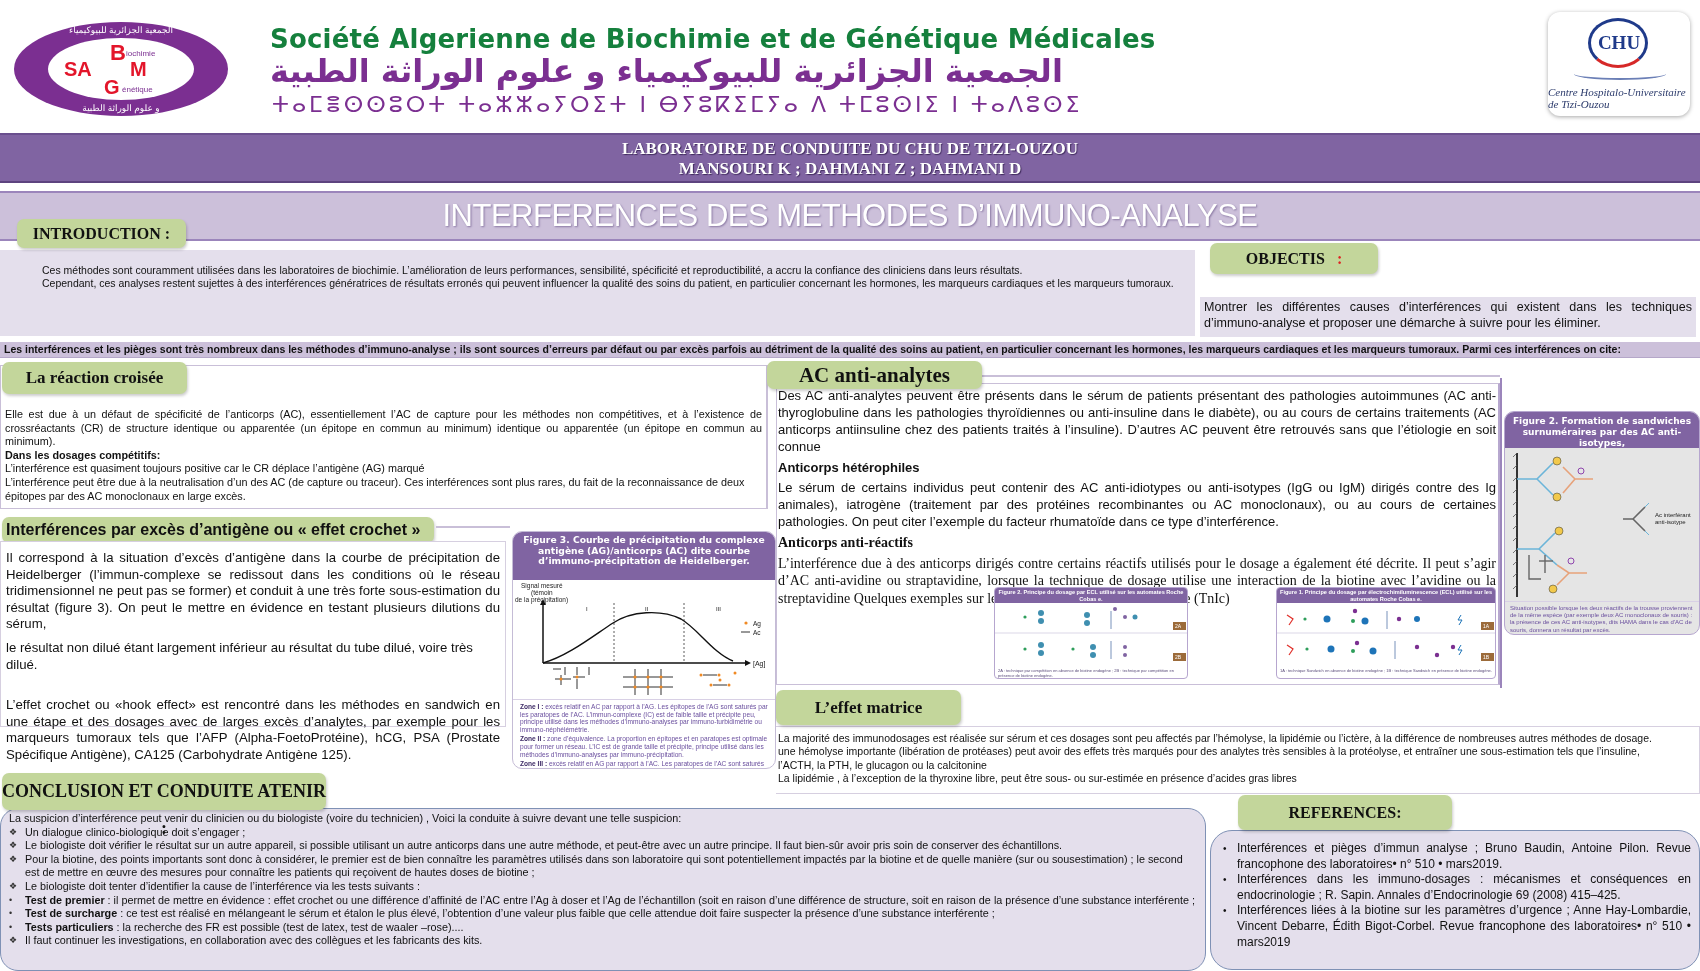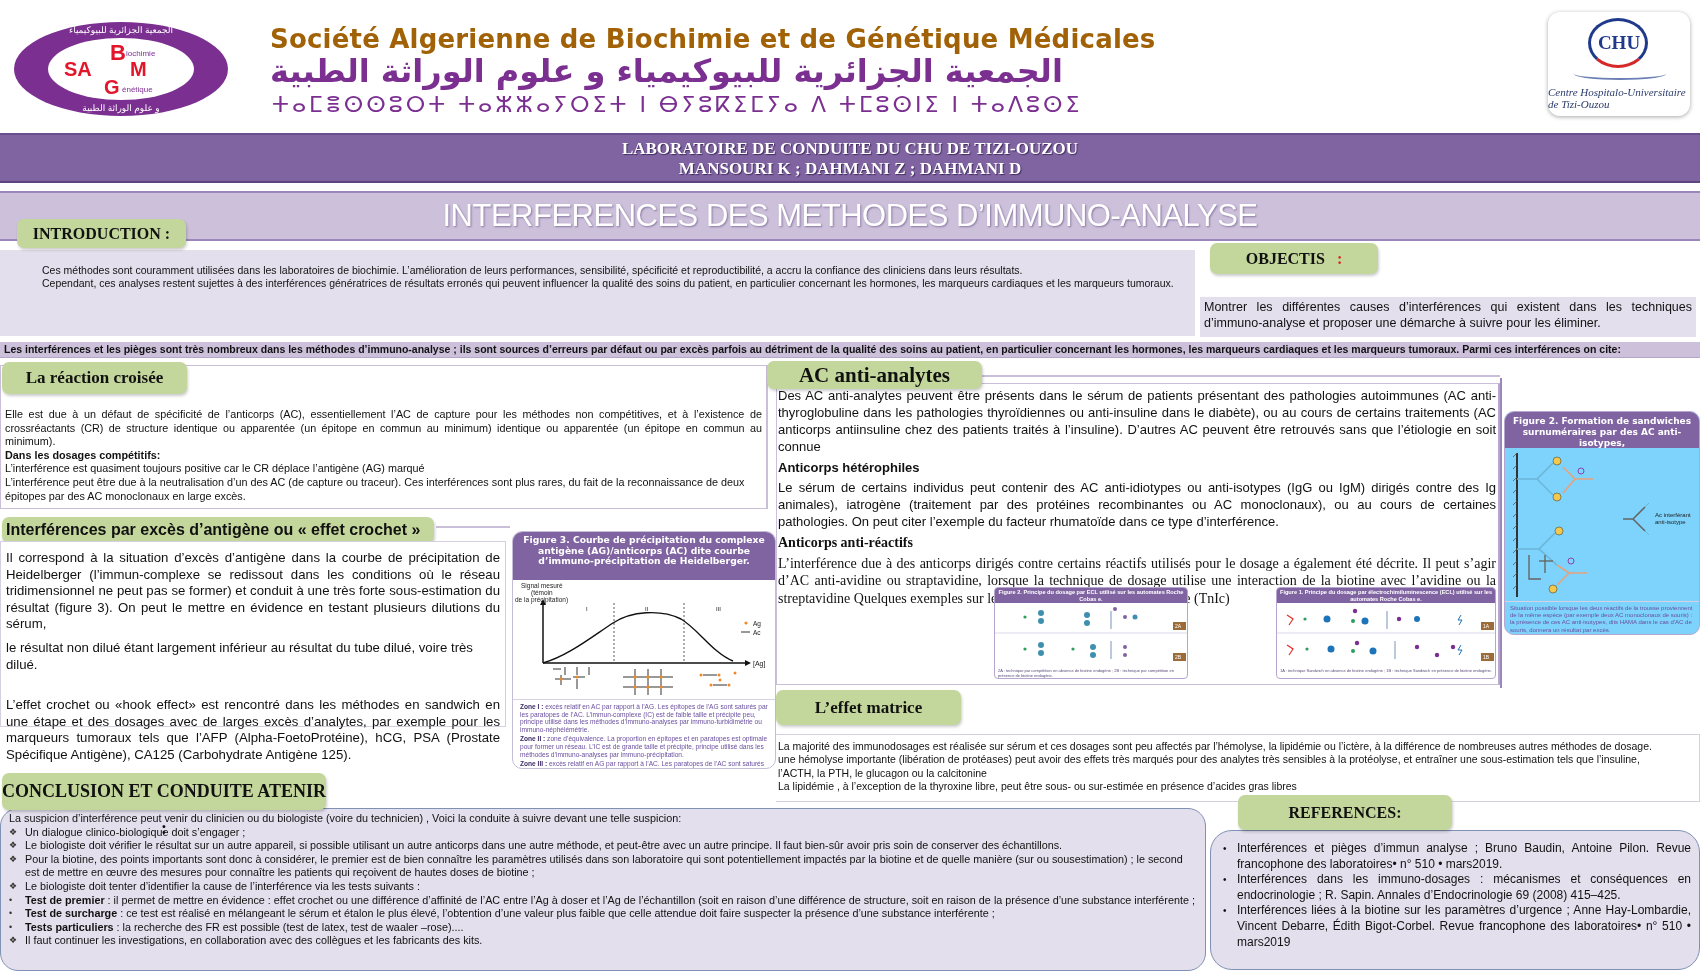--- a/index.html
+++ b/index.html
@@ -8,21 +8,21 @@
   .abs { position: absolute; }
 
   
   .logo-left { left: 14px; top: 22px; width: 214px; height: 94px; border-radius: 50%; background: #7b2f91; }
   .logo-left .inner { position: absolute; left: 34px; top: 16px; width: 146px; height: 62px; border-radius: 50%; background: #fff; }
   .logo-left .ring-text { position: absolute; left: 0; right: 0; top: 3px; text-align: center; color: #fff; font-size: 9px; }
   .logo-left .ring-text.bottom { top: auto; bottom: 3px; }
   .logo-left .bl { position: absolute; color: #e3152a; font-weight: bold; }
   .logo-left .small { position: absolute; color: #7b2f91; font-size: 8px; }
 
-  .soc-title { left: 270px; top: 24px; width: 1230px; font-family: "DejaVu Sans", sans-serif; font-weight: bold; font-size: 26px; color: #a16207; letter-spacing: 0.2px; white-space: nowrap; }
+  .soc-title { left: 270px; top: 24px; width: 1230px; font-family: "DejaVu Sans", sans-serif; font-weight: bold; font-size: 26px; color: #15803d; letter-spacing: 0.2px; white-space: nowrap; }
   .soc-arabic { left: 270px; top: 52px; width: 1230px; font-family: "DejaVu Sans", sans-serif; font-weight: bold; font-size: 32px; color: #7b2f91; direction: rtl; text-align: left; white-space: nowrap; }
   .soc-tifinagh { left: 272px; top: 92px; width: 1230px; font-family: "DejaVu Sans", sans-serif; font-size: 22px; color: #7b2f91; letter-spacing: 3px; white-space: nowrap; }
 
   .logo-right { left: 1548px; top: 12px; width: 142px; height: 104px; border-radius: 12px; background: #fff; box-shadow: 0 1px 4px rgba(0,0,0,0.35); }
   .logo-right .chu-circle { position: absolute; left: 40px; top: 6px; width: 60px; height: 50px; border-radius: 50%; border: 3px solid #1f3a8a; border-bottom-color: #d62828; }
   .logo-right .chu { position: absolute; left: 0; right: 0; top: 20px; text-align: center; font-family: "Liberation Serif", serif; font-weight: bold; font-size: 19px; color: #1f3a8a; }
   .logo-right .hand { position: absolute; left: 26px; top: 56px; width: 92px; height: 12px; border-bottom: 2px solid #6b7fb6; border-radius: 0 0 50% 50%; }
   .logo-right .cap { position: absolute; left: 0; right: 0; font-family: "Liberation Serif", serif; font-style: italic; font-size: 11px; color: #2b3a6b; }
 
   
@@ -60,25 +60,25 @@
   .acaa-text { left: 776px; top: 387px; width: 722px; padding: 0 2px; font-size: 13px; line-height: 17.4px; }
   .acaa-text p { margin-bottom: 2px; }
   .acaa-text .sub { font-weight: bold; font-size: 13px; margin: 4px 0 3px 0; }
   .acaa-text .serif { font-family: "Liberation Serif", serif; }
   .acaa-text .serif-text { font-family: "Liberation Serif", serif; font-size: 14px; line-height: 17.5px; }
 
   .fig-small { background: #fff; border: 1px solid #b6a6cf; border-radius: 4px; overflow: hidden; }
   .fig-small .head { background: #8064a2; color: #fff; font-size: 5.6px; line-height: 6.5px; font-weight: bold; text-align: center; padding: 1px 2px; }
   .fig-small .cap { font-size: 4px; line-height: 5px; color: #5a4c7a; padding: 1px 3px; }
 
-  .fig2 { left: 1504px; top: 411px; width: 196px; height: 224px; background: #7dd3fc; border-radius: 10px; border: 1px solid #b6a6cf; overflow: hidden; }
+  .fig2 { left: 1504px; top: 411px; width: 196px; height: 224px; background: #e5e5e5; border-radius: 10px; border: 1px solid #b6a6cf; overflow: hidden; }
   .fig2 .head { background: #8064a2; color: #fff; font-family: "DejaVu Sans", sans-serif; font-size: 9px; line-height: 11px; text-align: center; padding: 4px 2px; height: 36px; font-weight: bold; }
   .fig2 .cap { position: absolute; left: 0; top: 189px; width: 196px; font-size: 6px; line-height: 7.2px; color: #6a4f9e; padding: 3px 5px; border-top: 1px solid #d8d0e5; }
 
-  .matrice-box { left: 776px; top: 726px; width: 924px; height: 68px; padding: 5px 2px; border: 1px solid #d6cfe0; border-left: none; margin-top: 8px; }
+  .matrice-box { left: 776px; top: 726px; width: 924px; height: 68px; padding: 5px 2px; border: 1px solid #d6cfe0; border-left: none; }
   .matrice-box p { font-size: 10.5px; line-height: 13.3px; }
 
   .concl-box { left: 0; top: 808px; width: 1206px; height: 163px; background: #e4dfec; border: 1.5px solid #7f91b5; border-radius: 18px; padding: 3px 8px; }
   .concl-box p, .concl-box li { font-size: 10.8px; line-height: 13.6px; }
   .concl-box ul { list-style: none; }
   .concl-box li { position: relative; padding-left: 16px; }
   .concl-box li .mk { position: absolute; left: 0; top: 0; width: 14px; color: #333; font-size: 9px; }
 
   .refs-box { left: 1210px; top: 830px; width: 490px; height: 140px; background: #e4dfec; border: 1.5px solid #7f91b5; border-radius: 22px; padding: 10px 8px 6px 12px; }
   .refs-box li { position: relative; list-style: none; padding-left: 14px; font-size: 12px; line-height: 15.6px; text-align: justify; }

